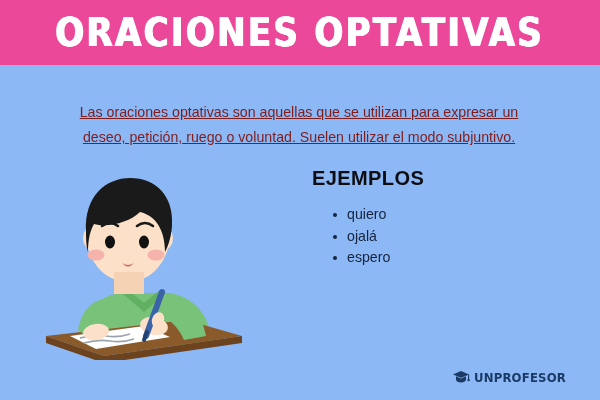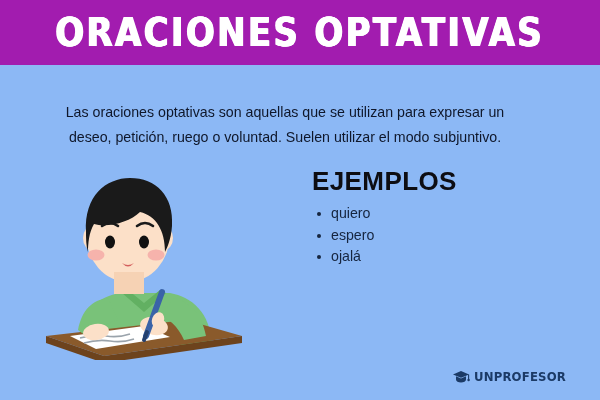--- a/index.html
+++ b/index.html
@@ -22,21 +22,21 @@
     overflow: hidden;
   }
 
   
   .banner {
     position: absolute;
     left: 0;
     top: 0;
     width: 600px;
     height: 65px;
-    background: #a21caf;
+    background: #ec4899;
     display: flex;
     align-items: center;
     justify-content: center;
   }
   .banner-title {
     color: #ffffff;
     font-family: "DejaVu Sans", sans-serif;
     font-weight: bold;
     font-size: 37px;
     letter-spacing: 2.5px;
@@ -45,47 +45,48 @@
     text-shadow:
        0.7px 0 0 #ffffff,
       -0.7px 0 0 #ffffff,
        0 0.5px 0 #ffffff;
     white-space: nowrap;
   }
 
   
   .intro {
     position: absolute;
-    left: 46px;
+    left: 60px;
     top: 86px;
     width: 478px;
     text-align: center;
-    color: #0f172a;
+    color: #7f1d1d;
     font-size: 14.2px;
     line-height: 25px;
+    text-decoration: underline;
   }
 
   
   .examples {
     position: absolute;
     left: 312px;
     top: 168px;
     width: 240px;
   }
   .examples-heading {
     color: #0d0d12;
-    font-size: 26px;
+    font-size: 20px;
     font-weight: bold;
     letter-spacing: 0.4px;
     margin: 0 0 9px 0;
     line-height: 1;
   }
   .examples-list {
     list-style: none;
-    margin: 0;
+    margin: 16px;
     padding: 0;
   }
   .examples-list li {
     position: relative;
     padding-left: 19px;
     color: #16253f;
     font-size: 14.2px;
     line-height: 21.5px;
   }
   .examples-list li::before {
@@ -107,21 +108,21 @@
     width: 220px;
     height: 200px;
   }
 
   
   .logo {
     position: absolute;
     left: 452px;
     top: 370px;
     display: flex;
-    align-items: flex-start;
+    align-items: center;
     gap: 4px;
   }
   .logo-cap {
     display: block;
   }
   .logo-text {
     color: #1b3a66;
     font-family: "DejaVu Sans", sans-serif;
     font-weight: bold;
     font-size: 13px;
@@ -191,22 +192,22 @@
       <path d="M113 172 L110 180" stroke="#24406f" stroke-width="4" stroke-linecap="round"></path>
 
       <ellipse cx="124" cy="160" rx="6" ry="8" fill="#fce0c8" transform="rotate(20 124 160)"></ellipse>
     </svg>
   </div>
 
   <div class="examples">
     <h2 class="examples-heading">EJEMPLOS</h2>
     <ul class="examples-list">
       <li><span>quiero</span></li>
+      <li><span>ojalá</span></li>
       <li><span>espero</span></li>
-      <li><span>ojalá</span></li>
     </ul>
   </div>
 
   <div class="logo">
     <svg class="logo-cap" width="18" height="14" viewBox="0 0 18 14">
       <path d="M9 1 L17 4.4 L9 7.8 L1 4.4 Z" fill="#1b3a66"></path>
       <path d="M4 6.3 L4 9.6 C4 11.4 6.3 12.5 9 12.5 C11.7 12.5 14 11.4 14 9.6 L14 6.3 L9 8.6 Z" fill="#1b3a66"></path>
       <path d="M16.6 4.8 L16.6 9.3" stroke="#1b3a66" stroke-width="1.1" stroke-linecap="round" fill="none"></path>
       <circle cx="16.6" cy="10" r="1.2" fill="#1b3a66"></circle>
     </svg>

